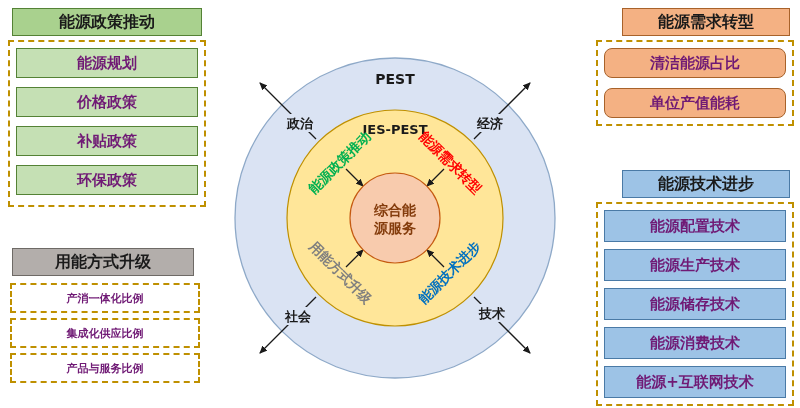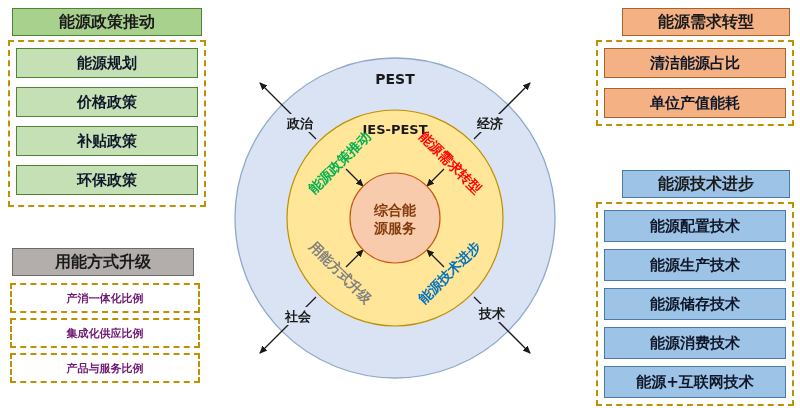--- a/index.html
+++ b/index.html
@@ -8,30 +8,30 @@
   .abs{position:absolute;box-sizing:border-box;}
   .hdr{display:flex;align-items:center;justify-content:center;
        font-weight:bold;font-size:16px;color:#1a1a1a;border:1px solid #666;}
   .hdr.green{background:#a9d18e;border-color:#548235;}
   .hdr.orange{background:#f4b183;border-color:#a8622a;}
   .hdr.blue{background:#9dc3e6;border-color:#4a7aa6;}
   .hdr.gray{background:#b3aeab;border-color:#6e6a66;}
   .dash-box{border:2.5px dashed #bf9000;padding:6px;display:flex;
             flex-direction:column;background:#ffffff;}
   .dash-box .item{display:flex;align-items:center;justify-content:center;
-                  font-weight:bold;font-size:15px;color:#0f172a;border:1px solid #7f7f7f;}
+                  font-weight:bold;font-size:15px;color:#701a75;border:1px solid #7f7f7f;}
   .item.green-item{background:#c5e0b4;border-color:#548235;}
   .item.orange-item{background:#f4b183;border-color:#a8622a;}
   .item.blue-item{background:#9dc3e6;border-color:#4a7aa6;}
   .dash-item{border:2.5px dashed #bf9000;background:#ffffff;display:flex;
              align-items:center;justify-content:center;font-weight:bold;
              font-size:11px;color:#701a75;}
   .gap9 > .item{height:28px;margin-bottom:9px;}
   .gap9 > .item:last-child{margin-bottom:4px;}
-  .gap10 > .item{height:28px;margin-bottom:10px;}
+  .gap10 > .item{height:28px;margin-bottom:10px;border-radius:8px;}
   .gap10 > .item:last-child{margin-bottom:0;}
   .gap7 > .item{height:30px;margin-bottom:7px;}
   .gap7 > .item:last-child{margin-bottom:0;}
   svg text{font-family:"DejaVu Sans","Liberation Sans",sans-serif;}
 </style>
 </head>
 <body>
 
 <div class="abs hdr green" style="left:12px;top:8px;width:190px;height:28px;">能源政策推动</div>
 <div class="abs dash-box gap9" style="left:8px;top:40px;width:198px;">

